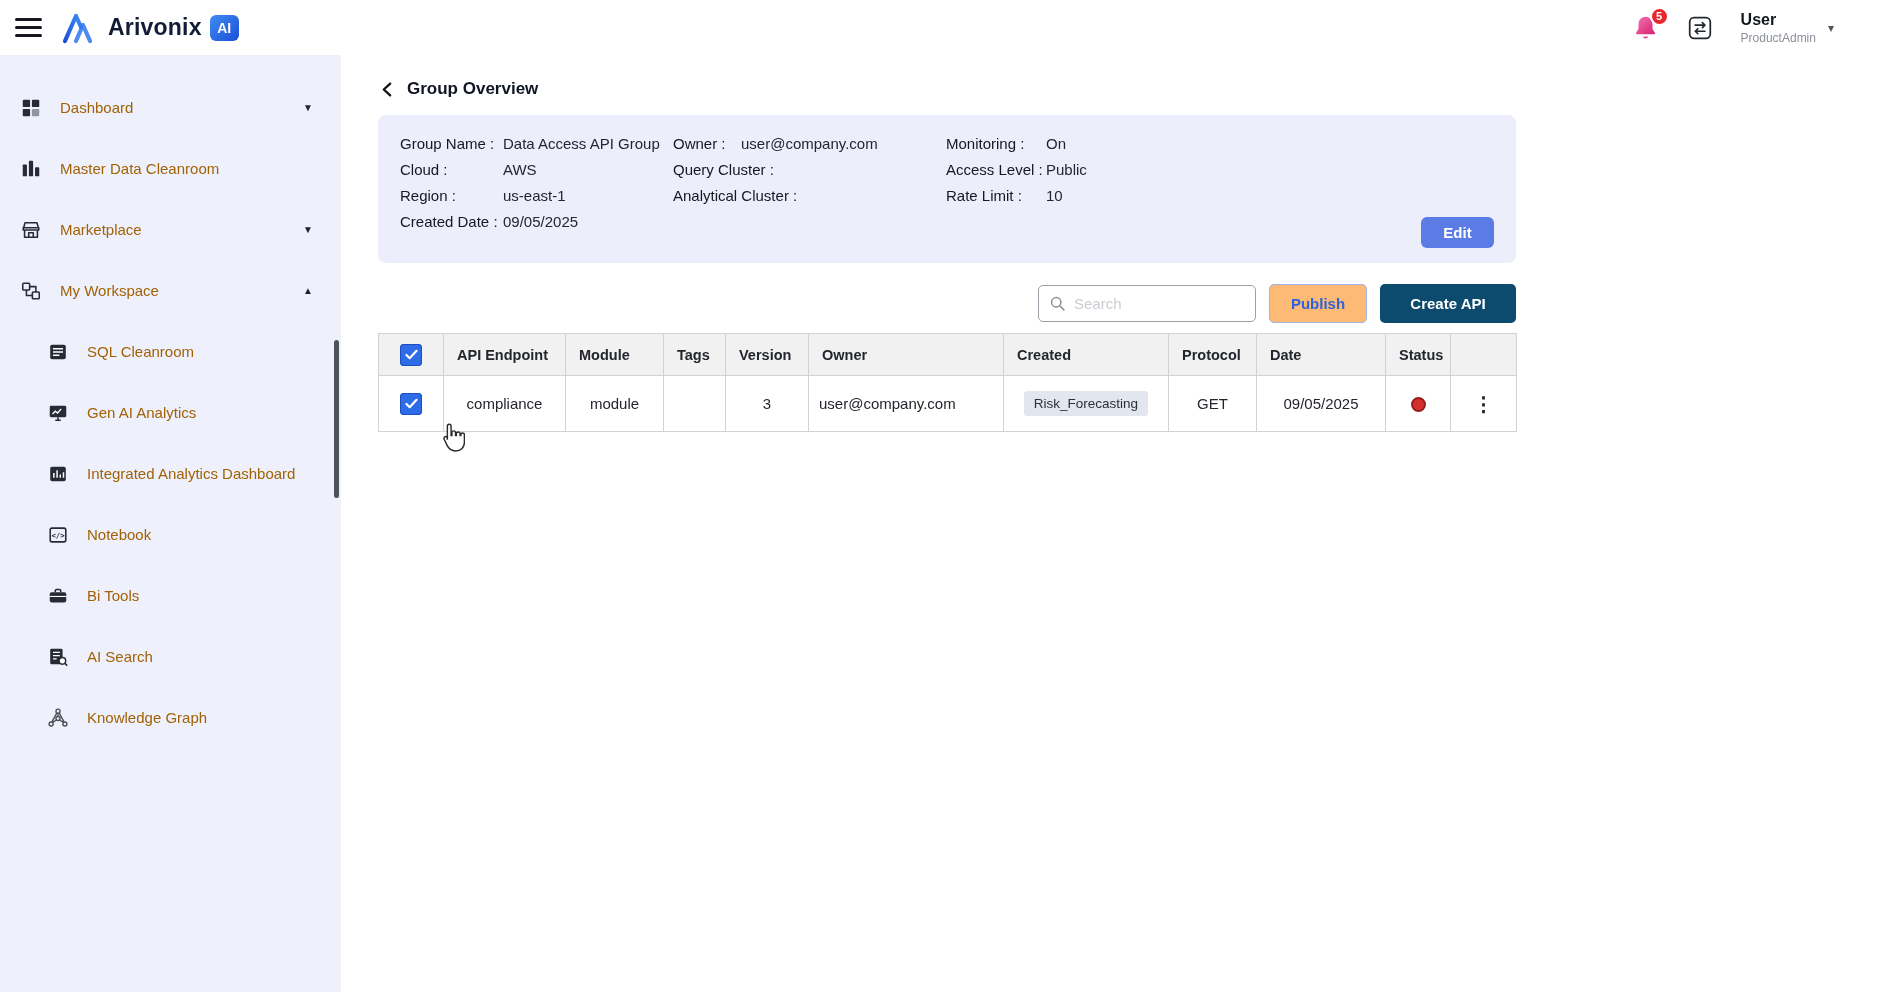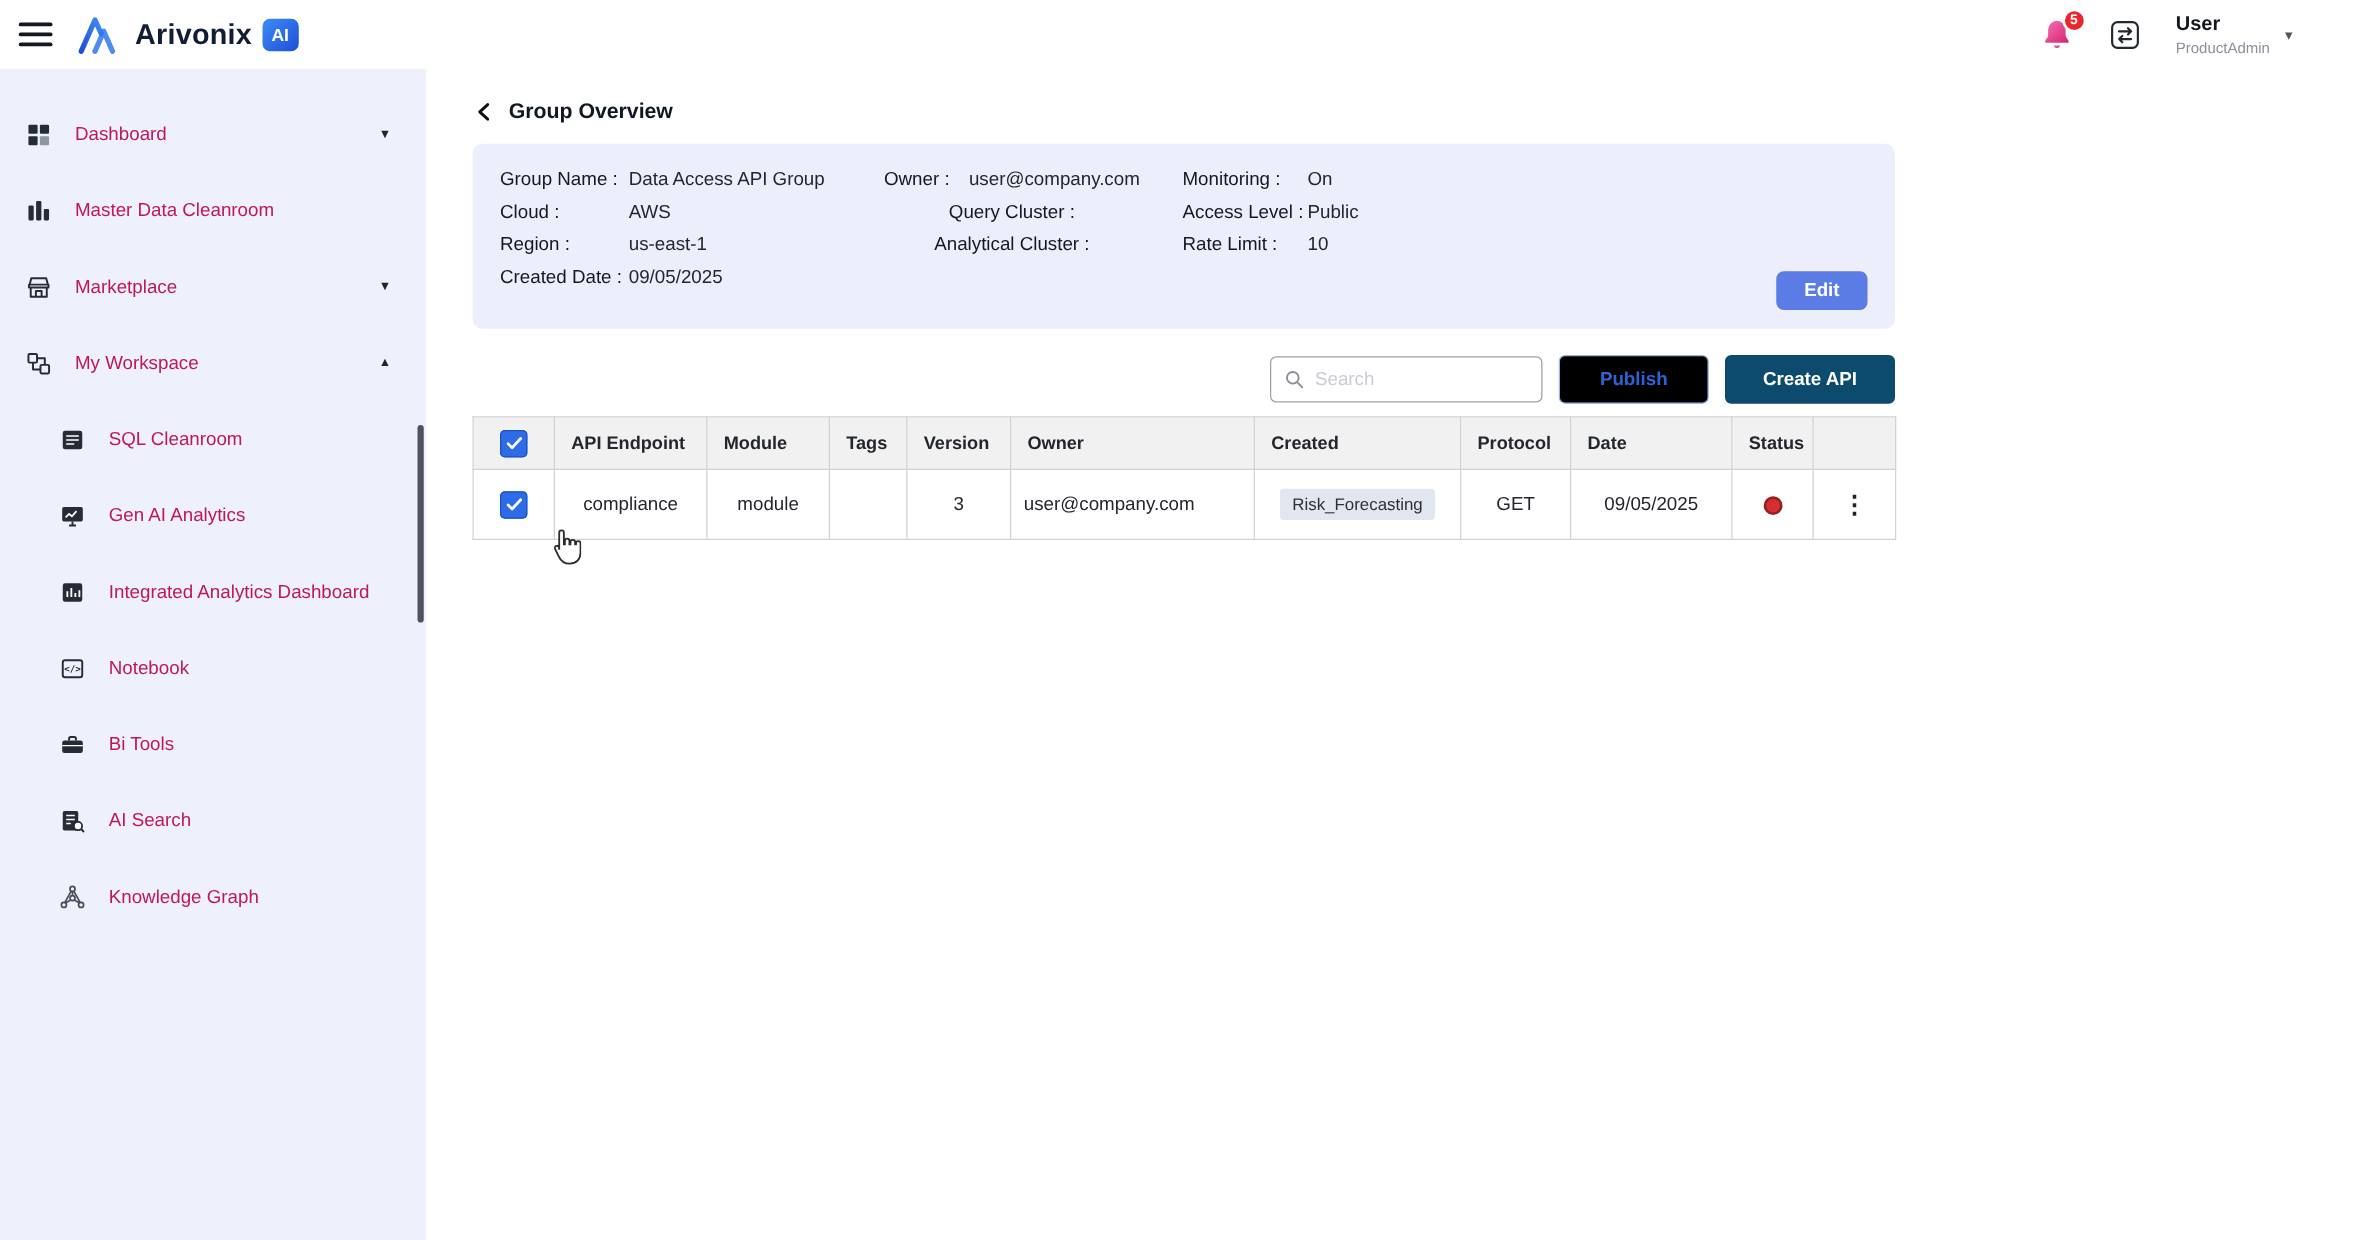--- a/index.html
+++ b/index.html
@@ -20,46 +20,46 @@
   .user-menu { display:flex; align-items:center; gap:12px; cursor:pointer; }
   .user-name { font-size:16px; font-weight:600; color:#13161c; }
   .user-role { font-size:12px; color:#8b909a; margin-top:2px; }
   .user-caret { color:#555; font-size:12px; }
 
   
   .sidebar { position:absolute; top:55px; left:0; width:341px; bottom:0; background:#eef0fb; padding-top:22px; }
   .side-item { height:61px; display:flex; align-items:center; padding:0 28px 0 18px; cursor:pointer; }
   .side-item.sub { padding-left:45px; }
   .sicon { width:26px; display:flex; justify-content:center; align-items:center; }
-  .slabel { margin-left:16px; font-size:15px; color:#be185d; }
+  .slabel { margin-left:16px; font-size:15px; color:#a16207; }
   .scaret { margin-left:auto; font-size:10px; color:#20242e; }
   .side-item.active { background:#dce1f7; }
   .side-item.active .slabel { color:#2c3f9e; font-weight:600; }
   .side-scrollbar { position:absolute; right:2px; top:285px; width:5px; height:158px; border-radius:3px; background:#4f545c; cursor:pointer; }
 
   
   .main { position:absolute; left:341px; top:55px; right:0; bottom:0; background:#fff; }
   .title-row { display:flex; align-items:center; gap:11px; margin:24px 0 0 38px; }
   .title-row h1 { font-size:17px; font-weight:700; color:#101623; }
   .back-btn { display:flex; align-items:center; cursor:pointer; }
 
   .overview-card { position:relative; margin:16px 0 0 37px; width:1138px; height:148px; background:#eceffb; border-radius:8px; padding:20px 0 0 22px; display:flex; }
   .ov-col { display:flex; flex-direction:column; }
-  .ov-col.c1 { width:273px; } .ov-col.c2 { width:276px; } .ov-col.c3 { width:273px;align-items:center; } .ov-col.c4 { flex:1; }
+  .ov-col.c1 { width:273px; } .ov-col.c2 { width:276px; } .ov-col.c3 { width:273px; } .ov-col.c4 { flex:1; }
   .ov-line { display:flex; margin-bottom:9px; font-size:15px; color:#15181e; }
   .ov-label { flex:0 0 auto; }
   .c1 .ov-label { min-width:103px; } .c2 .ov-label { min-width:106px; } .c3 .ov-label { min-width:68px; } .c4 .ov-label { min-width:100px; }
   .ov-value { color:#23262c; }
   .edit-btn { position:absolute; right:22px; bottom:15px; width:73px; height:31px; background:#5b7ce4; color:#fff; border:none; border-radius:6px; font-size:15px; font-weight:600; cursor:pointer; font-family:inherit; }
 
   .toolbar { margin:21px 0 0 37px; width:1138px; display:flex; justify-content:flex-end; align-items:center; gap:13px; }
   .search-box { width:218px; height:37px; border:1px solid #9aa0a8; border-radius:5px; display:flex; align-items:center; padding:0 10px; gap:8px; background:#fff; }
   .search-box input { border:none; outline:none; flex:1; min-width:0; font-size:15px; color:#333; font-family:inherit; background:transparent; }
   .search-box input::placeholder { color:#c9cdd3; }
-  .publish-btn { width:120px; height:39px; background:#000000; border:1px solid #9fb3e8; color:#2f62d8; border-radius:5px; font-size:15px; font-weight:600; cursor:pointer; font-family:inherit; }
+  .publish-btn { width:98px; height:39px; background:#fdba74; border:1px solid #9fb3e8; color:#2f62d8; border-radius:5px; font-size:15px; font-weight:600; cursor:pointer; font-family:inherit; }
   .create-btn { width:136px; height:39px; background:#0c4a6e; border:none; color:#fff; border-radius:5px; font-size:15px; font-weight:600; cursor:pointer; font-family:inherit; }
 
   .api-table { margin:10px 0 0 37px; width:1138px; border-collapse:collapse; table-layout:fixed; }
   .api-table th, .api-table td { border:1px solid #d2d2d2; }
   .api-table th { height:42px; background:#f1f1f1; font-size:14.5px; font-weight:700; color:#23262c; text-align:left; padding-left:13px; }
   .api-table td { height:56px; font-size:15px; color:#23262c; background:#fff; }
   .t-center { text-align:center; }
   .t-owner { padding-left:10px; font-size:15.5px; }
   th.c-check, td.c-check { text-align:center; padding-left:0; }
   .checkbox { width:22px; height:22px; border-radius:4px; background:#2e6be6; box-shadow:0 0 0 1px #1d4fc0 inset; display:inline-flex; align-items:center; justify-content:center; vertical-align:middle; cursor:pointer; }

